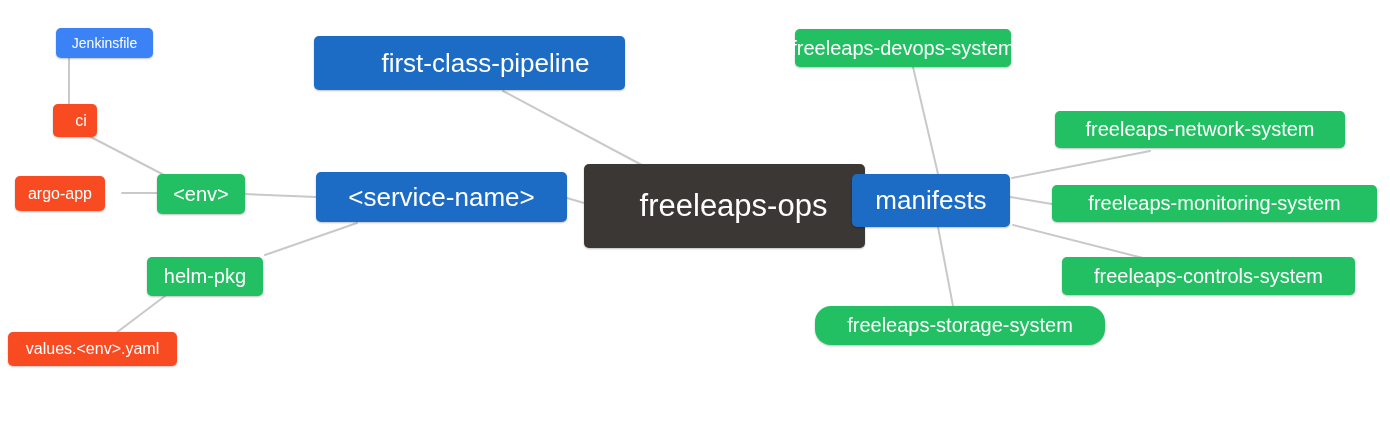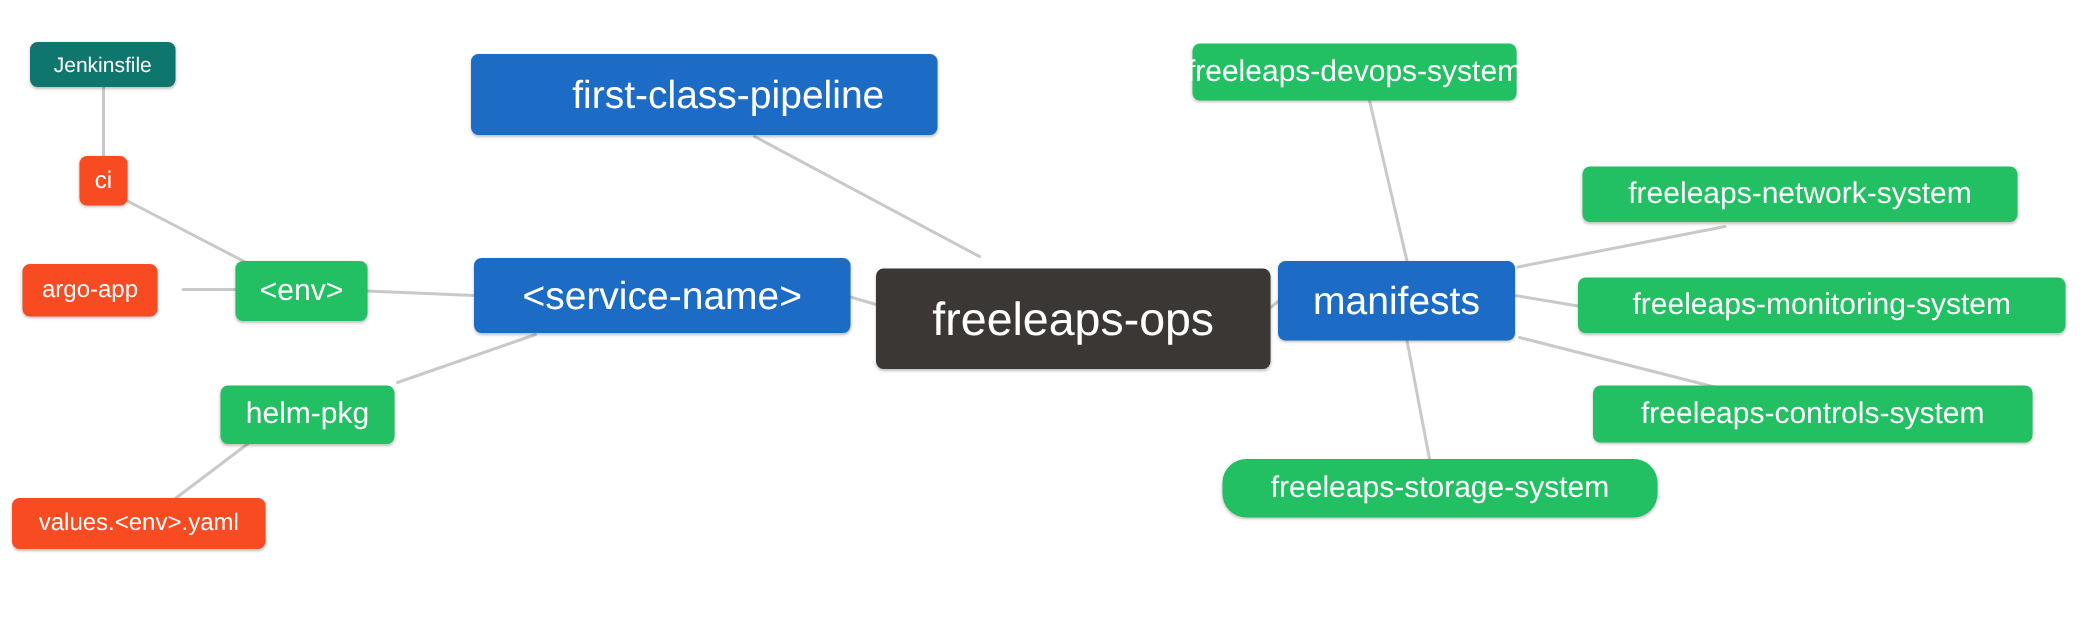--- a/index.html
+++ b/index.html
@@ -21,21 +21,21 @@
   .f14{font-size:14px;}
   
   #n-jenkinsfile{left:20px;top:28px;width:97px;height:30px;}
   #n-ci{left:53px;top:104px;width:32px;height:33px;}
   #n-argo-app{left:15px;top:176px;width:90px;height:35px;}
   #n-env{left:157px;top:174px;width:88px;height:40px;}
   #n-helm-pkg{left:147px;top:257px;width:116px;height:39px;}
   #n-values{left:8px;top:332px;width:169px;height:34px;}
   #n-fcp{left:314px;top:36px;width:279px;height:54px;padding-left:32px;}
   #n-svc{left:316px;top:172px;width:251px;height:50px;}
-  #n-root{left:584px;top:179px;width:263px;height:67px;}
+  #n-root{left:584px;top:164px;width:263px;height:84px;padding-left:18px;}
   #n-manifests{left:852px;top:174px;width:158px;height:53px;}
   #n-devops{left:795px;top:29px;width:216px;height:38px;}
   #n-network{left:1055px;top:111px;width:290px;height:37px;}
   #n-monitoring{left:1052px;top:185px;width:325px;height:37px;}
   #n-controls{left:1062px;top:257px;width:293px;height:38px;}
   #n-storage{left:815px;top:306px;width:290px;height:39px;border-radius:16px;}
 </style>
 </head>
 <body>
 
@@ -51,23 +51,23 @@
     <line x1="503" y1="91" x2="653" y2="171"></line>
     <line x1="567" y1="198" x2="584" y2="203"></line>
     <line x1="847" y1="205" x2="852" y2="201"></line>
     <line x1="938" y1="174" x2="913" y2="67"></line>
     <line x1="1012" y1="178" x2="1150" y2="151"></line>
     <line x1="1010" y1="197" x2="1052" y2="204"></line>
     <line x1="1013" y1="225" x2="1143" y2="258"></line>
     <line x1="938" y1="227" x2="953" y2="306"></line>
   </svg>
 
-  <div id="n-jenkinsfile" class="node f14" style="background: #0f766e;">Jenkinsfile</div>
+  <div id="n-jenkinsfile" class="node f14" style="background: #3b82f6; margin-left: 36px;">Jenkinsfile</div>
 
-  <div id="n-ci" class="node f16" style="background: rgb(249, 75, 34);">ci</div>
+  <div id="n-ci" class="node f16" style="background: rgb(249, 75, 34); padding-left: 12px;">ci</div>
 
   <div id="n-argo-app" class="node f16" style="background: rgb(249, 75, 34);">argo-app</div>
 
   <div id="n-env" class="node f20" style="background: rgb(34, 192, 99);">&lt;env&gt;</div>
 
   <div id="n-helm-pkg" class="node f20" style="background: rgb(34, 192, 99);">helm-pkg</div>
 
   <div id="n-values" class="node f16" style="background: rgb(249, 75, 34);">values.&lt;env&gt;.yaml</div>
 
   <div id="n-fcp" class="node f26" style="background: rgb(28, 108, 197);">first-class-pipeline</div>

